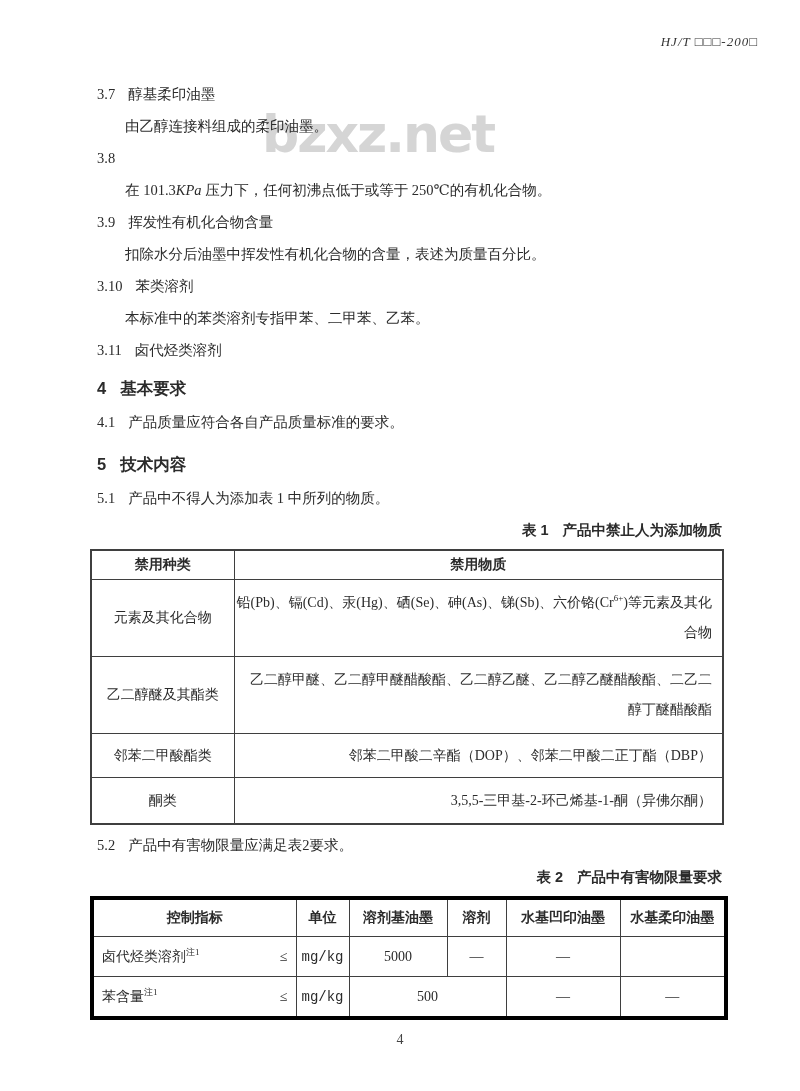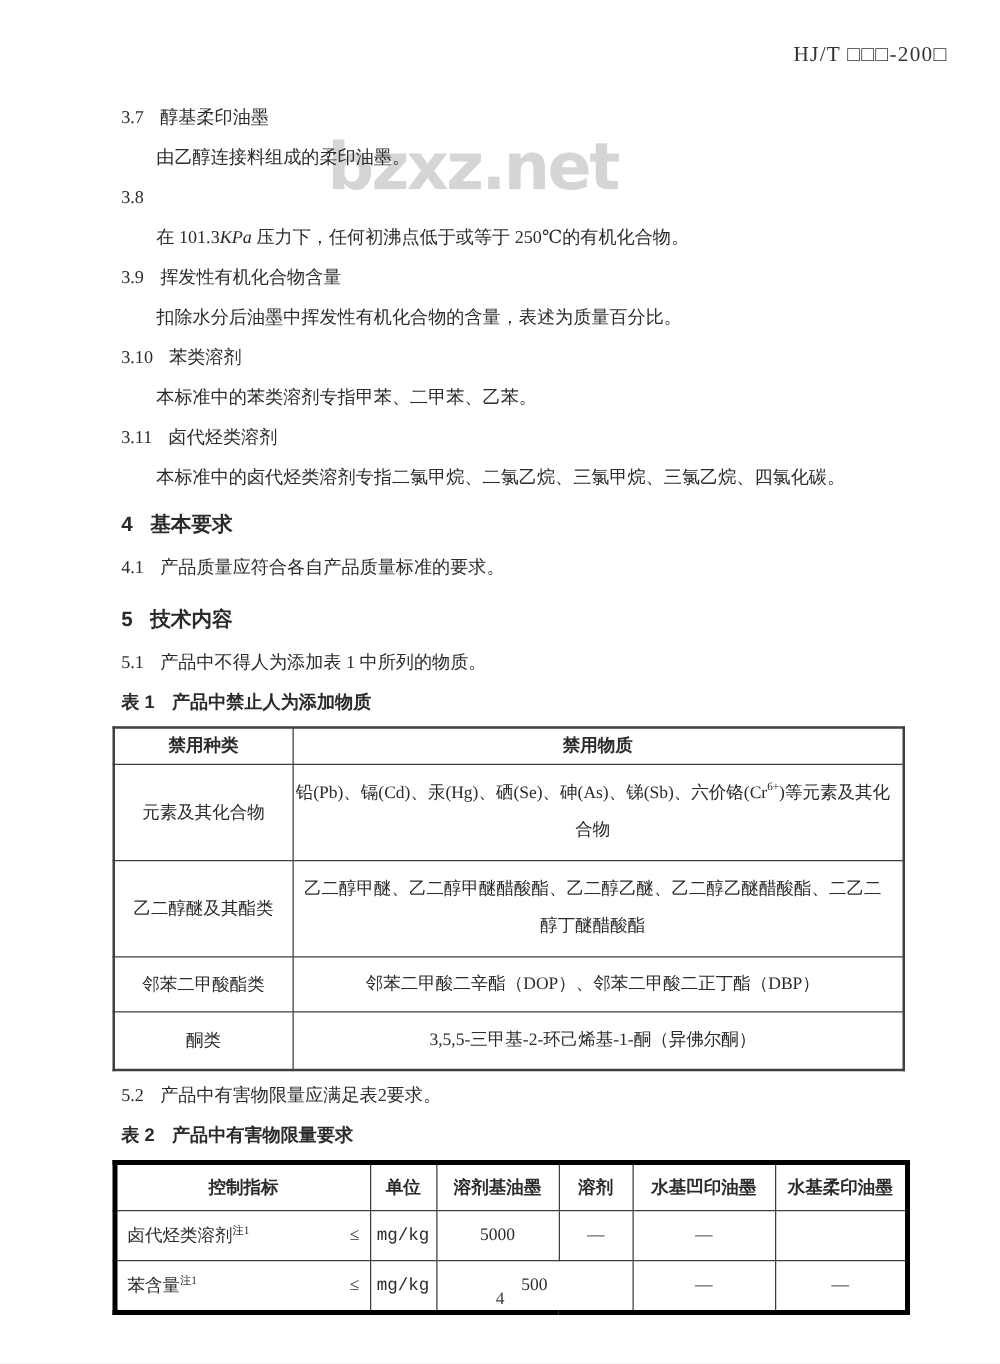--- a/index.html
+++ b/index.html
@@ -7,21 +7,21 @@
     position:relative;
     width:800px;height:1091px;
     background:#ffffff;
     margin:0 auto;
     overflow:hidden;
     font-family:"Liberation Serif","DejaVu Serif",serif;
     color:#2b2b2b;
   }
   .doc-header{
     position:absolute;top:34px;right:42px;
-    font-size:17px;letter-spacing:1px;color:#333;
+    font-size:13px;letter-spacing:1px;color:#333;font-style:italic;
   }
   .watermark{
     position:absolute;top:104px;left:262px;
     font-family:"DejaVu Sans",sans-serif;
     font-weight:bold;font-size:52px;letter-spacing:-2px;
     color:#cbcbcb;opacity:.8;z-index:0;user-select:none;
   }
   .content{
     position:absolute;left:97px;top:84px;width:625px;z-index:1;
   }
@@ -33,42 +33,42 @@
     font-weight:bold;font-size:16.5px;line-height:22px;
     display:flex;gap:14px;margin:14px 0 13px 0;
   }
   .c4{margin-top:16px;}
   .c5{margin-top:20px;}
   .after-chapter{margin-top:8px;}
   .italic{font-style:italic;}
   sup{font-size:9px;vertical-align:super;line-height:0;}
   .tbl-title{
     font-family:"Liberation Sans","DejaVu Sans",sans-serif;
-    font-weight:bold;font-size:14.5px;text-align:left;
+    font-weight:bold;font-size:14.5px;text-align:right;
     margin:6px 0 8px 0;line-height:21px;
   }
   .tbl-title .gap{display:inline-block;width:14px;}
   table{
     border-collapse:collapse;table-layout:fixed;
     margin-left:-7px;
   }
   td,th{
     border:1px solid #3f3f3f;
     font-size:14px;font-weight:normal;
     padding:0;vertical-align:middle;
   }
   .t1{width:632px;border:2px solid #3f3f3f;}
   .t2{width:634px;border:4px solid #000000;margin-top:4px;}
   th{
     font-family:"Liberation Sans","DejaVu Sans",sans-serif;
     font-weight:bold;text-align:center;
   }
   .t1 th{height:28px;}
   .t1 .cat{text-align:center;}
-  .t1 .sub{padding:6px 10px 6px 2px;line-height:30px;text-align:center;}
+  .t1 .sub{padding:6px 10px 6px 2px;line-height:30px;text-align:right;}
   .t1 .r-tall td{height:64px;}
   .t1 .r-short td{height:31px;}
   .t1 .r-short .sub, .t1 .r-last .sub{line-height:20px;}
   .t1 .r-last td{height:33px;}
   .t2 th{height:36px;}
   .t2 td{height:39px;text-align:center;}
   .t2 .ind{
     display:flex;justify-content:space-between;align-items:center;
     padding:0 8px 0 8px;text-align:left;
   }
@@ -117,23 +117,20 @@
       <span>3.10</span>
       <span>苯类溶剂</span>
     </div>
     <div class="line def">
       <span>本标准中的苯类溶剂专指甲苯、二甲苯、乙苯。</span>
     </div>
 
     <div class="line sec">
       <span>3.11</span>
       <span>卤代烃类溶剂</span>
-    </div>
-    <div class="line def">
-      <span>本标准中的卤代烃类溶剂专指二氯甲烷、二氯乙烷、三氯甲烷、三氯乙烷、四氯化碳。</span>
     </div>
 
     <div class="chapter c4">
       <span>4</span>
       <span>基本要求</span>
     </div>
     <div class="line sec after-chapter">
       <span>4.1</span>
       <span>产品质量应符合各自产品质量标准的要求。</span>
     </div>

